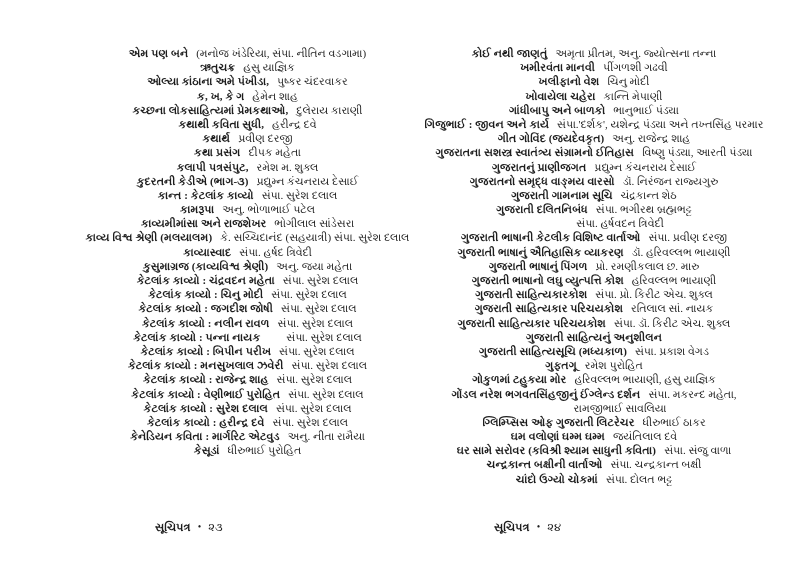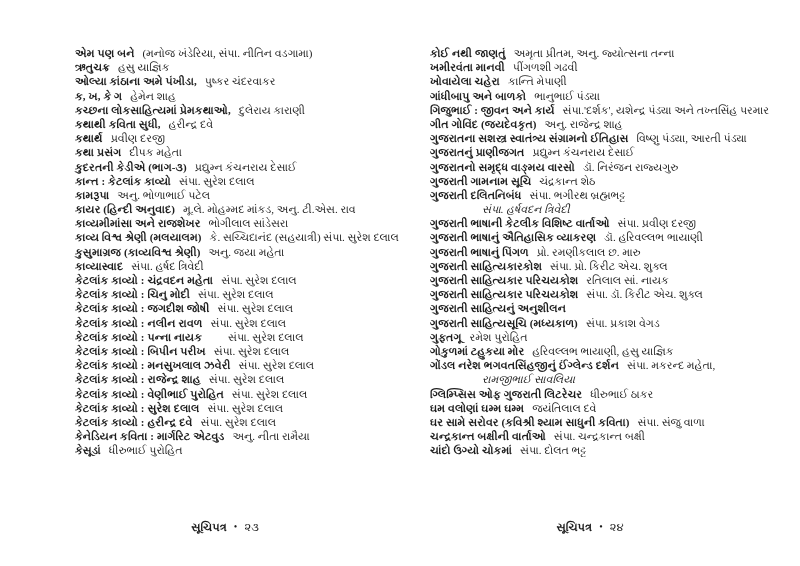--- a/index.html
+++ b/index.html
@@ -19,38 +19,38 @@
     position: absolute;
     inset: 0;
     background: #ffffff;
   }
   .column {
     position: absolute;
     top: 46px;
     font-size: 11px;
     line-height: 14.2px;
     white-space: nowrap;
+    text-align: center;
   }
   .col-left  { left: 75px;  width: 345px; }
-  .col-right { left: 430px; width: 368px; }
+  .col-right { left: 410px; width: 368px; }
   .line { height: 14.2px; overflow: visible; }
   .line.indent { padding-left: 52px; }
   .title { font-weight: 700; letter-spacing: 0.1px; }
   .info  { margin-left: 8px; }
   .info.gap-wide { margin-left: 26px; }
-  .info.no-lead  { margin-left: 0; font-style: italic; }
+  .info.no-lead  { margin-left: 0; }
   .footer {
     position: absolute;
     top: 521px;
     font-size: 11.5px;
-    text-align: center;
     white-space: nowrap;
   }
   .footer-left  { left: 155px; width: 140px; }
-  .footer-right { left: 520px; width: 140px; }
+  .footer-right { left: 494px; width: 140px; }
   .footer .label { font-weight: 700; }
   .footer .bullet {
     display: inline-block;
     margin: 0 7px;
     font-size: 10px;
     vertical-align: 1px;
   }
   .footer .number { font-weight: 400; }
 </style>
 </head>
@@ -60,59 +60,61 @@
 
   <div class="column col-left">
       <div class="line"><span class="title">એમ પણ બને</span><span class="info">(મનોજ ખંડેરિયા, સંપા. નીતિન વડગામા)</span></div>
       <div class="line"><span class="title">ઋતુચક્ર</span><span class="info">હસુ યાજ્ઞિક</span></div>
       <div class="line"><span class="title">ઓલ્યા કાંઠાના અમે પંખીડા,</span><span class="info">પુષ્કર ચંદરવાકર</span></div>
       <div class="line"><span class="title">ક, ખ, કે ગ</span><span class="info">હેમેન શાહ</span></div>
       <div class="line"><span class="title">કચ્છના લોકસાહિત્યમાં પ્રેમકથાઓ,</span><span class="info">દુલેરાય કારાણી</span></div>
       <div class="line"><span class="title">કથાથી કવિતા સુધી,</span><span class="info">હરીન્દ્ર દવે</span></div>
       <div class="line"><span class="title">કથાર્થ</span><span class="info">પ્રવીણ દરજી</span></div>
       <div class="line"><span class="title">કથા પ્રસંગ</span><span class="info">દીપક મહેતા</span></div>
+      <div class="line"><span class="title">કલાપી પત્રસંપુટ,</span><span class="info">રમેશ મ. શુક્લ</span></div>
       <div class="line"><span class="title">કુદરતની કેડીએ (ભાગ-૩)</span><span class="info">પ્રદ્યુમ્ન કંચનરાય દેસાઈ</span></div>
       <div class="line"><span class="title">કાન્ત : કેટલાંક કાવ્યો</span><span class="info">સંપા. સુરેશ દલાલ</span></div>
       <div class="line"><span class="title">કામરૂપા</span><span class="info">અનુ. ભોળાભાઈ પટેલ</span></div>
-      <div class="line"><span class="title">કાયર (હિન્દી અનુવાદ)</span><span class="info">મૂ.લે. મોહમ્મદ માંકડ, અનુ. ટી.એસ. રાવ</span></div>
       <div class="line"><span class="title">કાવ્યમીમાંસા અને રાજશેખર</span><span class="info">ભોગીલાલ સાંડેસરા</span></div>
       <div class="line"><span class="title">કાવ્ય વિશ્વ શ્રેણી (મલયાલમ)</span><span class="info">કે. સચ્ચિદાનંદ (સહયાત્રી) સંપા. સુરેશ દલાલ</span></div>
+      <div class="line"><span class="title">કાવ્યાસ્વાદ</span><span class="info">સંપા. હર્ષદ ત્રિવેદી</span></div>
       <div class="line"><span class="title">કુસુમાગ્રજ (કાવ્યવિશ્વ શ્રેણી)</span><span class="info">અનુ. જયા મહેતા</span></div>
-      <div class="line"><span class="title">કાવ્યાસ્વાદ</span><span class="info">સંપા. હર્ષદ ત્રિવેદી</span></div>
       <div class="line"><span class="title">કેટલાંક કાવ્યો : ચંદ્રવદન મહેતા</span><span class="info">સંપા. સુરેશ દલાલ</span></div>
       <div class="line"><span class="title">કેટલાંક કાવ્યો : ચિનુ મોદી</span><span class="info">સંપા. સુરેશ દલાલ</span></div>
       <div class="line"><span class="title">કેટલાંક કાવ્યો : જગદીશ જોષી</span><span class="info">સંપા. સુરેશ દલાલ</span></div>
       <div class="line"><span class="title">કેટલાંક કાવ્યો : નલીન રાવળ</span><span class="info">સંપા. સુરેશ દલાલ</span></div>
       <div class="line"><span class="title">કેટલાંક કાવ્યો : પન્ના નાયક</span><span class="info gap-wide">સંપા. સુરેશ દલાલ</span></div>
       <div class="line"><span class="title">કેટલાંક કાવ્યો : બિપીન પરીખ</span><span class="info">સંપા. સુરેશ દલાલ</span></div>
       <div class="line"><span class="title">કેટલાંક કાવ્યો : મનસુખલાલ ઝવેરી</span><span class="info">સંપા. સુરેશ દલાલ</span></div>
       <div class="line"><span class="title">કેટલાંક કાવ્યો : રાજેન્દ્ર શાહ</span><span class="info">સંપા. સુરેશ દલાલ</span></div>
       <div class="line"><span class="title">કેટલાંક કાવ્યો : વેણીભાઈ પુરોહિત</span><span class="info">સંપા. સુરેશ દલાલ</span></div>
       <div class="line"><span class="title">કેટલાંક કાવ્યો : સુરેશ દલાલ</span><span class="info">સંપા. સુરેશ દલાલ</span></div>
       <div class="line"><span class="title">કેટલાંક કાવ્યો : હરીન્દ્ર દવે</span><span class="info">સંપા. સુરેશ દલાલ</span></div>
       <div class="line"><span class="title">કેનેડિયન કવિતા : માર્ગરિટ એટવુડ</span><span class="info">અનુ. નીતા રામૈયા</span></div>
       <div class="line"><span class="title">કેસૂડાં</span><span class="info">ધીરુભાઈ પુરોહિત</span></div>
     </div>
 
   <div class="column col-right">
       <div class="line"><span class="title">કોઈ નથી જાણતું</span><span class="info">અમૃતા પ્રીતમ, અનુ. જ્યોત્સના તન્ના</span></div>
       <div class="line"><span class="title">ખમીરવંતા માનવી</span><span class="info">પીંગળશી ગઢવી</span></div>
+      <div class="line"><span class="title">ખલીફાનો વેશ</span><span class="info">ચિનુ મોદી</span></div>
       <div class="line"><span class="title">ખોવાયેલા ચહેરા</span><span class="info">કાન્તિ મેપાણી</span></div>
       <div class="line"><span class="title">ગાંધીબાપુ અને બાળકો</span><span class="info">ભાનુભાઈ પંડ્યા</span></div>
       <div class="line"><span class="title">ગિજુભાઈ : જીવન અને કાર્ય</span><span class="info">સંપા.'દર્શક', યશેન્દ્ર પંડ્યા અને તખ્તસિંહ પરમાર</span></div>
       <div class="line"><span class="title">ગીત ગોવિંદ (જયદેવકૃત)</span><span class="info">અનુ. રાજેન્દ્ર શાહ</span></div>
       <div class="line"><span class="title">ગુજરાતના સશસ્ત્ર સ્વાતંત્ર્ય સંગ્રામનો ઈતિહાસ</span><span class="info">વિષ્ણુ પંડ્યા, આરતી પંડ્યા</span></div>
       <div class="line"><span class="title">ગુજરાતનું પ્રાણીજગત</span><span class="info">પ્રદ્યુમ્ન કંચનરાય દેસાઈ</span></div>
       <div class="line"><span class="title">ગુજરાતનો સમૃદ્ધ વાઙ્મય વારસો</span><span class="info">ડૉ. નિરંજન રાજ્યગુરુ</span></div>
       <div class="line"><span class="title">ગુજરાતી ગામનામ સૂચિ</span><span class="info">ચંદ્રકાન્ત શેઠ</span></div>
       <div class="line"><span class="title">ગુજરાતી દલિતનિબંધ</span><span class="info">સંપા. ભગીરથ બ્રહ્મભટ્ટ</span></div>
       <div class="line indent"><span class="info no-lead">સંપા. હર્ષવદન ત્રિવેદી</span></div>
       <div class="line"><span class="title">ગુજરાતી ભાષાની કેટલીક વિશિષ્ટ વાર્તાઓ</span><span class="info">સંપા. પ્રવીણ દરજી</span></div>
       <div class="line"><span class="title">ગુજરાતી ભાષાનું ઐતિહાસિક વ્યાકરણ</span><span class="info">ડૉ. હરિવલ્લભ ભાયાણી</span></div>
       <div class="line"><span class="title">ગુજરાતી ભાષાનું પિંગળ</span><span class="info">પ્રો. રમણીકલાલ છ. મારુ</span></div>
+      <div class="line"><span class="title">ગુજરાતી ભાષાનો લઘુ વ્યુત્પત્તિ કોશ</span><span class="info">હરિવલ્લભ ભાયાણી</span></div>
       <div class="line"><span class="title">ગુજરાતી સાહિત્યકારકોશ</span><span class="info">સંપા. પ્રો. કિરીટ એચ. શુક્લ</span></div>
       <div class="line"><span class="title">ગુજરાતી સાહિત્યકાર પરિચયકોશ</span><span class="info">રતિલાલ સાં. નાયક</span></div>
       <div class="line"><span class="title">ગુજરાતી સાહિત્યકાર પરિચયકોશ</span><span class="info">સંપા. ડૉ. કિરીટ એચ. શુક્લ</span></div>
       <div class="line"><span class="title">ગુજરાતી સાહિત્યનું અનુશીલન</span></div>
       <div class="line"><span class="title">ગુજરાતી સાહિત્યસૂચિ (મધ્યકાળ)</span><span class="info">સંપા. પ્રકાશ વેગડ</span></div>
       <div class="line"><span class="title">ગુફતગૂ</span><span class="info">રમેશ પુરોહિત</span></div>
       <div class="line"><span class="title">ગોકુળમાં ટહુકયા મોર</span><span class="info">હરિવલ્લભ ભાયાણી, હસુ યાજ્ઞિક</span></div>
       <div class="line"><span class="title">ગોંડલ નરેશ ભગવતસિંહજીનું ઈંગ્લેન્ડ દર્શન</span><span class="info">સંપા. મકરન્દ મહેતા,</span></div>
       <div class="line indent"><span class="info no-lead">રામજીભાઈ સાવલિયા</span></div>
       <div class="line"><span class="title">ગ્લિમ્પ્સિસ ઓફ ગુજરાતી લિટરેચર</span><span class="info">ધીરુભાઈ ઠાકર</span></div>

